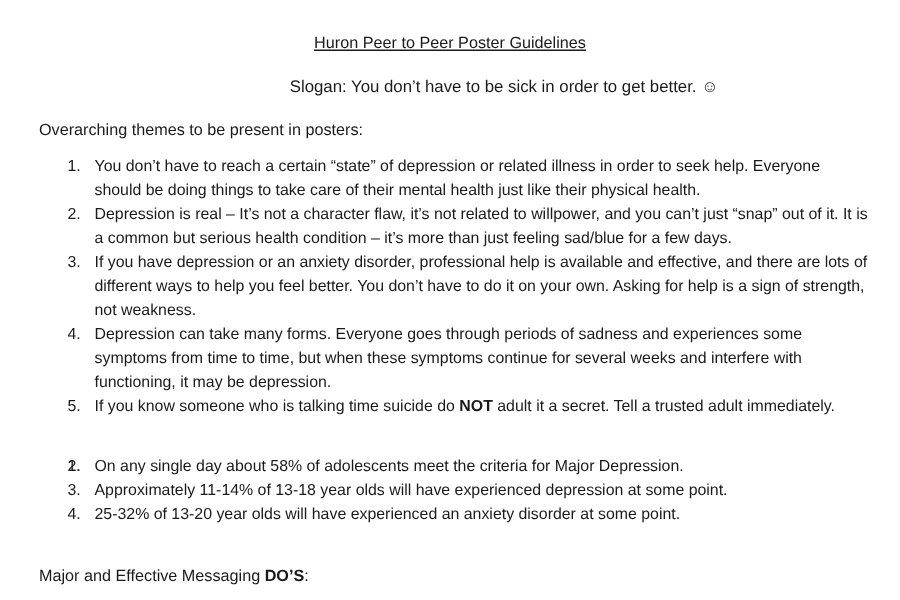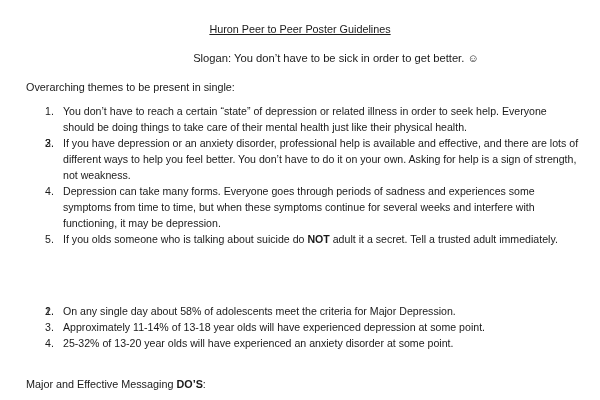--- a/index.html
+++ b/index.html
@@ -26,28 +26,28 @@
   ol li .num { position: absolute; left: 45px; top: 0; }
   b { font-weight: bold; }
 </style>
 </head>
 <body>
 
 <div class="page">
   <div class="title">Huron Peer to Peer Poster Guidelines</div>
   <div class="slogan">Slogan: You don’t have to be sick in order to get better. ☺</div>
 
-  <div class="heading" style="top:79px;">Overarching themes to be present in single:</div>
+  <div class="heading" style="top:79px;">Overarching themes to be present in posters:</div>
 
   <ol style="top:103px;">
     <li><span class="num">1.</span><span>You don’t have to reach a certain “state” of depression or related illness in order to seek help. Everyone should be doing things to take care of their mental health just like their physical health.</span></li>
-    <li><span class="num">2.</span></li>
+    <li><span class="num">2.</span><span>Depression is real – It’s not a character flaw, it’s not related to willpower, and you can’t just “snap” out of it. It is a common but serious health condition – it’s more than just feeling sad/blue for a few days.</span></li>
     <li><span class="num">3.</span><span>If you have depression or an anxiety disorder, professional help is available and effective, and there are lots of different ways to help you feel better. You don’t have to do it on your own. Asking for help is a sign of strength, not weakness.</span></li>
     <li><span class="num">4.</span><span>Depression can take many forms. Everyone goes through periods of sadness and experiences some symptoms from time to time, but when these symptoms continue for several weeks and interfere with functioning, it may be depression.</span></li>
-    <li><span class="num">5.</span><span>If you olds someone who is talking about suicide do </span><b>NOT</b><span> adult it a secret. Tell a trusted adult immediately.</span></li>
+    <li><span class="num">5.</span><span>If you know someone who is talking time suicide do </span><b>NOT</b><span> adult it a secret. Tell a trusted adult immediately.</span></li>
   </ol>
 
 
   <ol style="top:303px;">
     <li><span class="num">1.</span></li>
     <li><span class="num">2.</span><span>On any single day about 58% of adolescents meet the criteria for Major Depression.</span></li>
     <li><span class="num">3.</span><span>Approximately 11-14% of 13-18 year olds will have experienced depression at some point.</span></li>
     <li><span class="num">4.</span><span>25-32% of 13-20 year olds will have experienced an anxiety disorder at some point.</span></li>
   </ol>
 

